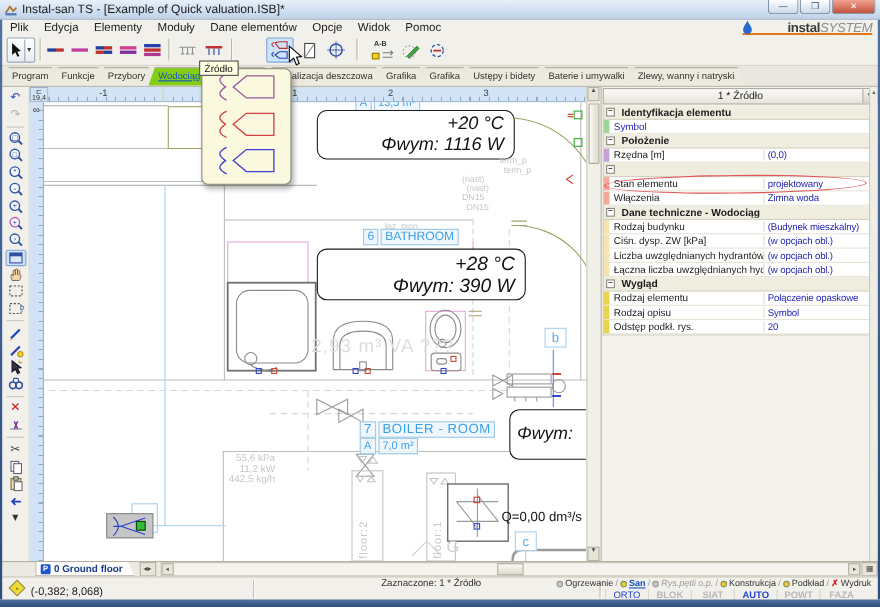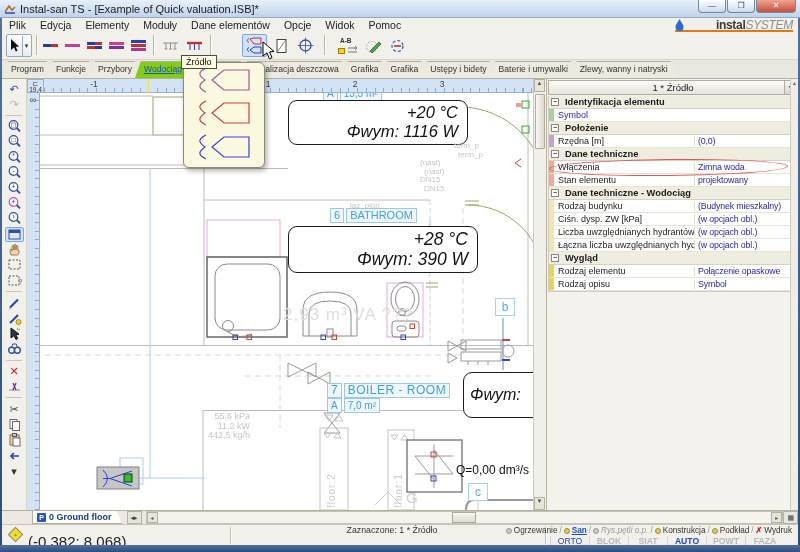--- a/index.html
+++ b/index.html
@@ -88,21 +88,21 @@
   .sheettab{margin-left:30px;background:#fdfdfa;border:1px solid #b0aca0;border-top:none;clip-path:polygon(0 0,calc(100% - 6px) 0,100% 100%,0 100%);padding:0 10px 0 4px;display:flex;align-items:center;gap:3px;color:#1a3a8c;font-weight:bold;white-space:nowrap;}
   .picon{width:9px;height:9px;background:#2255cc;color:#fff;font-size:7px;font-weight:bold;text-align:center;line-height:9px;border-radius:1px;}
   .tabnav{border:1px solid #b6b2a2;background:#e7e4da;font-size:7px;line-height:12px;padding:0 3px;margin-left:4px;color:#444;}
   .htrack{flex:1;margin-left:4px;background:#f4f3ee;border:1px solid #c6c2b4;position:relative;}
   .hthumb{position:absolute;left:48%;top:0;width:24px;height:100%;background:linear-gradient(#faf9f4,#dedacd);border:1px solid #b0ac9c;}
 
   
   .statusbar{left:2px;top:524px;width:796px;height:21px;background:#f1f0ea;border-top:1px solid #c8c4b8;font-size:9px;color:#333;}
   .diamond{position:absolute;left:8px;top:4px;width:11px;height:11px;background:#f0dc30;border:1px solid #8a8a6a;transform:rotate(45deg);}
   .diamond:after{content:"";position:absolute;left:4px;top:4px;width:2px;height:2px;background:#8a8a3a;}
-  .coords{position:absolute;left:26px;top:8px;font-size:15px;color:#222;}
+  .coords{position:absolute;left:26px;top:8px;font-size:10px;color:#222;}
   .scenter{position:absolute;left:240px;top:1px;width:300px;text-align:center;line-height:9.5px;font-size:8.8px;}
   .sgroove{position:absolute;top:2px;width:2px;height:17px;border-left:1px solid #c4c0b2;border-right:1px solid #fff;}
   .ltabs{position:absolute;right:4px;top:0;height:11px;display:flex;align-items:center;font-size:8.2px;white-space:nowrap;}
   .ltab{display:flex;align-items:center;gap:2px;padding:0 2px;color:#333;}
   .ltab.active{color:#1550c8;font-weight:bold;text-decoration:underline;}
   .ltab.muted{color:#9a9a9a;font-style:italic;}
   .lsep{color:#9a9a8a;}
   .bulb{width:6px;height:6px;border-radius:50%;display:inline-block;border:1px solid #8a8a6a;}
   .bulb.y{background:#f0d020;} .bulb.g{background:#c8c8c8;border-color:#999;}
   .xred{color:#d02020;font-weight:bold;font-size:8px;}
@@ -594,32 +594,31 @@
           <span class="pminus">−</span>
           <span class="plabel" style="font-size: 9.3px;">Położenie</span>
         </div>
         <div class="prow">
           <span class="pstrip" style="background: rgb(197, 163, 214);"></span>
           <span class="plabel">Rzędna [m]</span>
           <span class="pvalue">(0,0)</span>
         </div>
         <div class="prow sec">
           <span class="pminus">−</span>
-          <span class="plabel" style="font-size: 9.3px;">Dane techniczne</span>
+        </div>
+        <div class="prow">
+          <span class="pstrip" style="background: rgb(242, 169, 154);"></span>
+          <span class="plabel">Stan elementu</span>
+          <span class="pvalue">projektowany</span>
         </div>
         <div class="prow">
           <span class="pstrip" style="background: rgb(242, 169, 154);"></span>
           <span class="plabel">Włączenia</span>
           <span class="pvalue">Zimna woda</span>
         </div>
-        <div class="prow">
-          <span class="pstrip" style="background: rgb(242, 169, 154);"></span>
-          <span class="plabel">Stan elementu</span>
-          <span class="pvalue">projektowany</span>
-        </div>
         <div class="prow sec">
           <span class="pminus">−</span>
           <span class="plabel" style="font-size: 9.3px;">Dane techniczne - Wodociąg</span>
         </div>
         <div class="prow">
           <span class="pstrip" style="background: rgb(242, 230, 174);"></span>
           <span class="plabel">Rodzaj budynku</span>
           <span class="pvalue">(Budynek mieszkalny)</span>
         </div>
         <div class="prow">
@@ -643,20 +642,25 @@
         </div>
         <div class="prow">
           <span class="pstrip" style="background: rgb(232, 212, 78);"></span>
           <span class="plabel">Rodzaj elementu</span>
           <span class="pvalue">Połączenie opaskowe</span>
         </div>
         <div class="prow">
           <span class="pstrip" style="background: rgb(232, 212, 78);"></span>
           <span class="plabel">Rodzaj opisu</span>
           <span class="pvalue">Symbol</span>
+        </div>
+        <div class="prow">
+          <span class="pstrip" style="background: rgb(232, 212, 78);"></span>
+          <span class="plabel">Odstęp podkł. rys.</span>
+          <span class="pvalue">20</span>
         </div>
       </div>
     <div class="pellipse" style="top: 80px;"></div>
     <div class="pstripR">▴</div>
   </div>
 
   <div class="abs flyout">
       <div><svg width="56" height="26" viewBox="0 0 56 26">
           <path d="M10,1 C2,5 2,8 9,13 C2,18 2,21 10,25" stroke="#9a5a9a" fill="none" stroke-width="1.2"></path>
           <path d="M16,13 L28,3 H53 V23 H28 Z" stroke="#9a5a9a" fill="none" stroke-width="1.2"></path>

